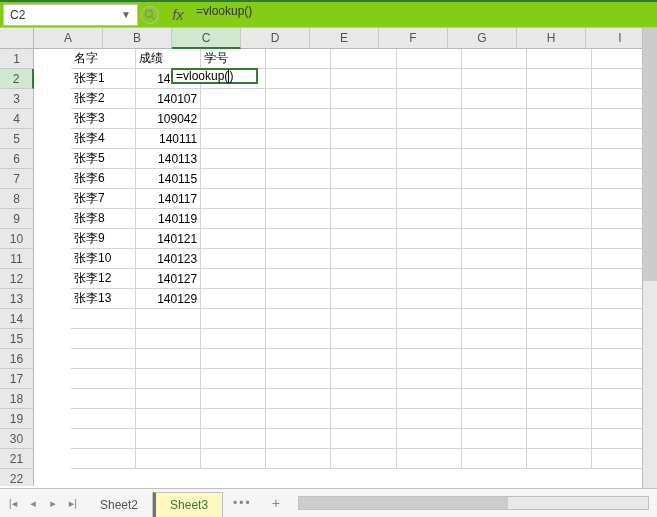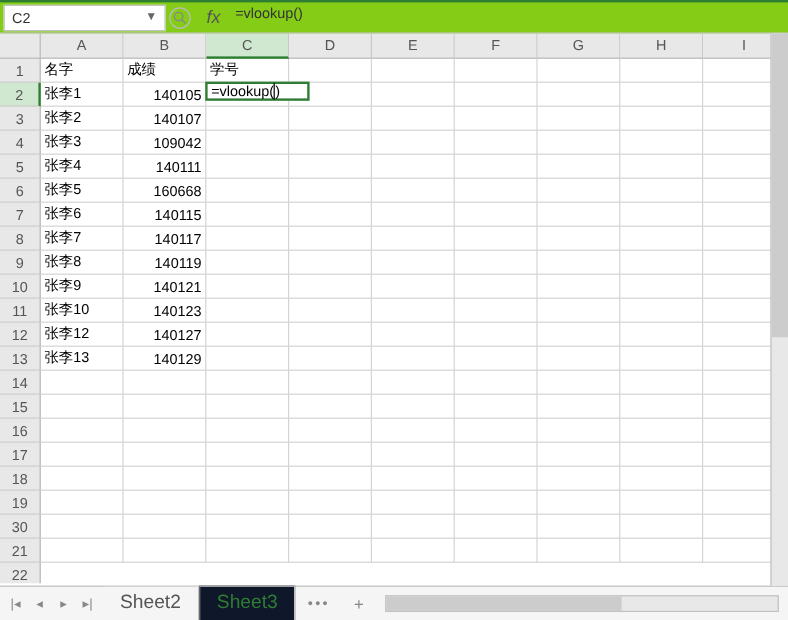--- a/index.html
+++ b/index.html
@@ -14,34 +14,34 @@
 .formula-input { flex: 1; height: 22px; padding: 0 6px; font-size: 12px; color: #333; display: flex; }
 
 .grid-wrap { position: relative; height: 458px; overflow: hidden; }
 .corner { position: absolute; top: 0; left: 0; width: 34px; height: 21px; background: #e8e8e8; border-right: 1px solid #b8b8b8; border-bottom: 1px solid #b8b8b8; z-index: 3; }
 .col-headers { position: absolute; top: 0; left: 34px; right: 0; height: 21px; display: flex; z-index: 2; }
 .col-h { width: 69px; height: 21px; background: #e8e8e8; border-right: 1px solid #c8c8c8; border-bottom: 1px solid #b8b8b8; display: flex; align-items: center; justify-content: center; color: #555; font-size: 12px; }
 .col-h.active { background: #d0e8d0; border-bottom: 2px solid #2e7d32; }
 .row-headers { position: absolute; top: 21px; left: 0; width: 34px; z-index: 2; }
 .row-h { height: 20px; background: #e8e8e8; border-right: 1px solid #b8b8b8; border-bottom: 1px solid #c8c8c8; display: flex; align-items: center; justify-content: center; color: #555; font-size: 12px; }
 .row-h.active { background: #d0e8d0; border-right: 2px solid #2e7d32; }
-.cells { position: absolute; top: 21px; left: 34px; right: 0; bottom: 0; }
+.cells { position: absolute; top: 21px; left: 34px; right: 0; bottom: 0; padding-left: 37px; }
 .row { display: flex; height: 20px; }
 .cell { width: 69px; height: 20px; border-right: 1px solid #d4d4d4; border-bottom: 1px solid #d4d4d4; padding: 0 3px; display: flex; align-items: center; overflow: visible; white-space: nowrap; font-size: 12px; color: #000; }
 .cell.num { justify-content: flex-end; text-align: center; }
 .active-cell-edit { position: absolute; z-index: 5; border: 2px solid #2e7d32; background: #fff; display: flex; align-items: center; padding: 0 3px; font-size: 12px; }
 .caret { display: inline-block; width: 1px; height: 14px; background: #000; vertical-align: middle; animation: blink 1s step-end infinite; }
 @keyframes blink { 50% { opacity: 0; } }
 
 .bottombar { position: absolute; bottom: 0; left: 0; right: 0; height: 29px; background: #f5f5f5; border-top: 1px solid #c0c0c0; display: flex; align-items: center; }
 .nav-btns { display: flex; padding: 0 4px; gap: 2px; }
 .nav-btn { width: 18px; height: 20px; display: flex; align-items: center; justify-content: center; color: #888; font-size: 11px; }
 .tabs { display: flex; align-items: flex-end; height: 100%; }
-.tab { padding: 5px 14px; border-right: 1px solid #c0c0c0; font-size: 16px; color: #555; background: #f5f5f5; }
-.tab.active { background: #0f172a; color: #2e7d32; border-top: 1px solid #c0c0c0; border-left: 1px solid #737373; }
+.tab { padding: 5px 14px; border-right: 1px solid #c0c0c0; font-size: 12px; color: #555; background: #f5f5f5; }
+.tab.active { background: #fef9c3; color: #2e7d32; border-top: 1px solid #c0c0c0; border-left: 3px solid #737373; }
 .tab-more { padding: 5px 10px; color: #888; letter-spacing: 2px; }
 .tab-add { padding: 5px 10px; color: #888; font-size: 14px; }
 .hscroll { flex: 1; margin: 0 8px; height: 14px; background: #e8e8e8; border: 1px solid #c0c0c0; position: relative; }
 .hscroll-thumb { position: absolute; left: 0; width: 60%; height: 100%; background: #cccccc; }
 .vscroll { position: absolute; right: 0; top: 28px; bottom: 29px; width: 15px; background: #e8e8e8; border-left: 1px solid #c0c0c0; z-index: 6; }
 .vscroll-thumb { position: absolute; top: 0; width: 100%; height: 55%; background: #cccccc; }
 .svg-icon { width: 14px; height: 14px; }
 .round-btn { width:18px; height:18px; border:1px solid #bbb; border-radius:50%; display:flex; align-items:center; justify-content:center; color:#888; font-size:11px; margin-right:4px; }
 </style>
 </head>
@@ -156,21 +156,21 @@
         <div class="cell"></div>
         <div class="cell"></div>
         <div class="cell"></div>
         <div class="cell"></div>
         <div class="cell"></div>
         <div class="cell"></div>
         <div class="cell"></div>
       </div>
       <div class="row">
         <div class="cell">张李5</div>
-        <div class="cell num">160668</div>
+        <div class="cell num">140113</div>
         <div class="cell"></div>
         <div class="cell"></div>
         <div class="cell"></div>
         <div class="cell"></div>
         <div class="cell"></div>
         <div class="cell"></div>
         <div class="cell"></div>
       </div>
       <div class="row">
         <div class="cell">张李6</div>

